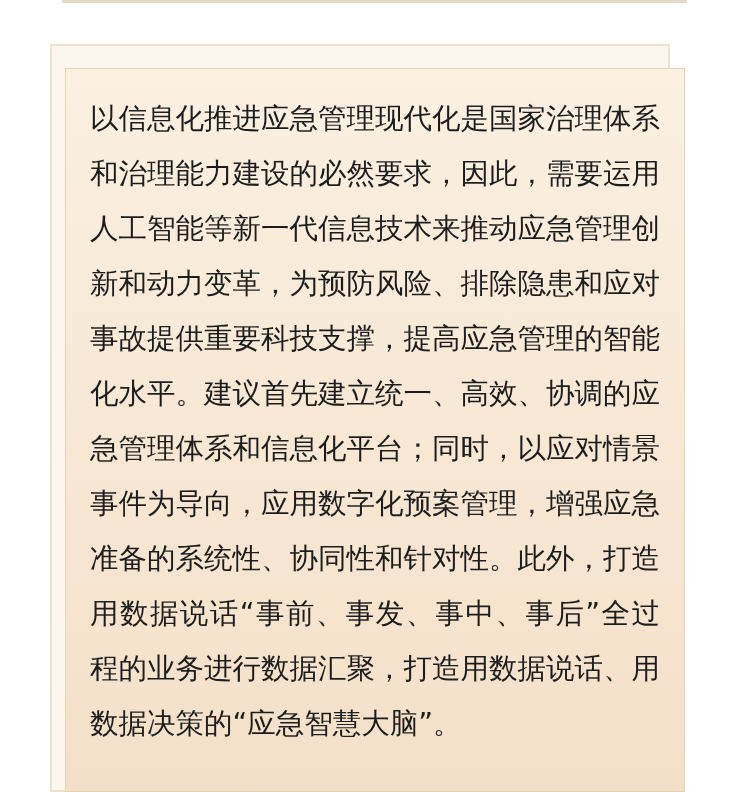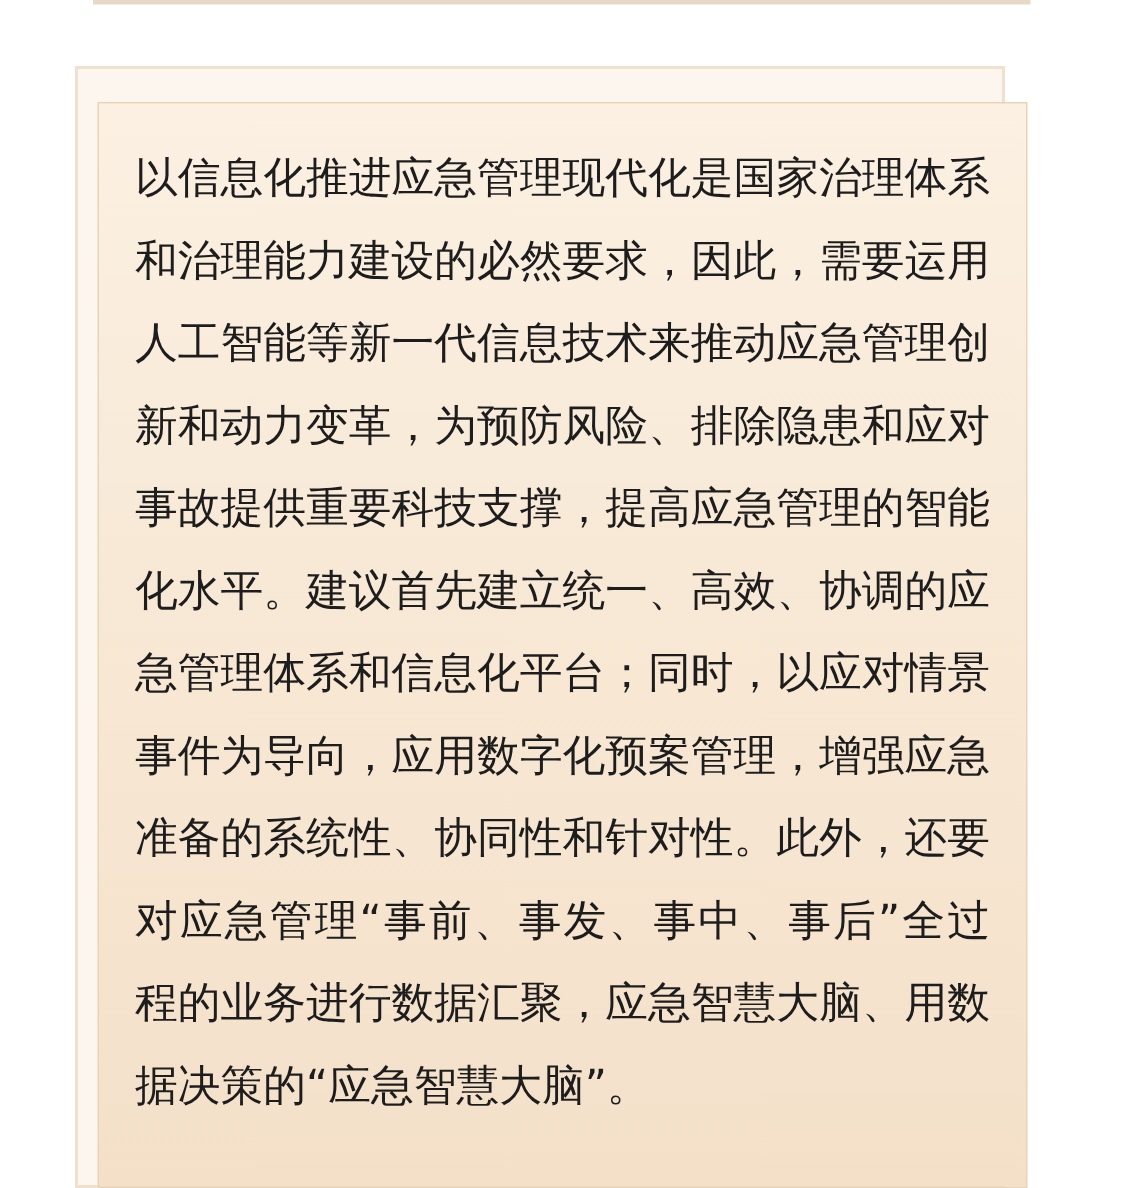--- a/index.html
+++ b/index.html
@@ -68,16 +68,16 @@
 </head>
 <body>
 
 <div class="page">
 
   <div class="top-rule"></div>
 
   <div class="outer-frame"></div>
 
   <div class="card">
-    <p class="body-text">以信息化推进应急管理现代化是国家治理体系和治理能力建设的必然要求，因此，需要运用人工智能等新一代信息技术来推动应急管理创新和动力变革，为预防风险、排除隐患和应对事故提供重要科技支撑，提高应急管理的智能化水平。建议首先建立统一、高效、协调的应急管理体系和信息化平台；同时，以应对情景事件为导向，应用数字化预案管理，增强应急准备的系统性、协同性和针对性。此外，还要对应急管理“事前、事发、事中、事后”全过程的业务进行数据汇聚，应急智慧大脑、用数据决策的“应急智慧大脑”。</p>
+    <p class="body-text">以信息化推进应急管理现代化是国家治理体系和治理能力建设的必然要求，因此，需要运用人工智能等新一代信息技术来推动应急管理创新和动力变革，为预防风险、排除隐患和应对事故提供重要科技支撑，提高应急管理的智能化水平。建议首先建立统一、高效、协调的应急管理体系和信息化平台；同时，以应对情景事件为导向，应用数字化预案管理，增强应急准备的系统性、协同性和针对性。此外，打造用数据说话“事前、事发、事中、事后”全过程的业务进行数据汇聚，打造用数据说话、用数据决策的“应急智慧大脑”。</p>
   </div>
 
 </div>
 
 </body></html>

